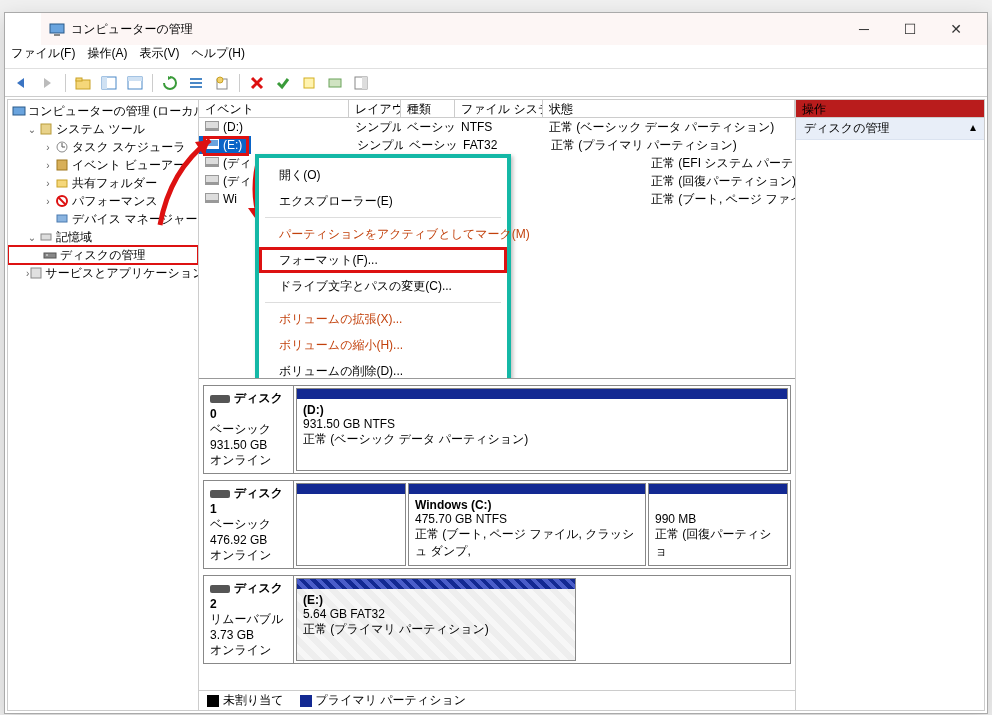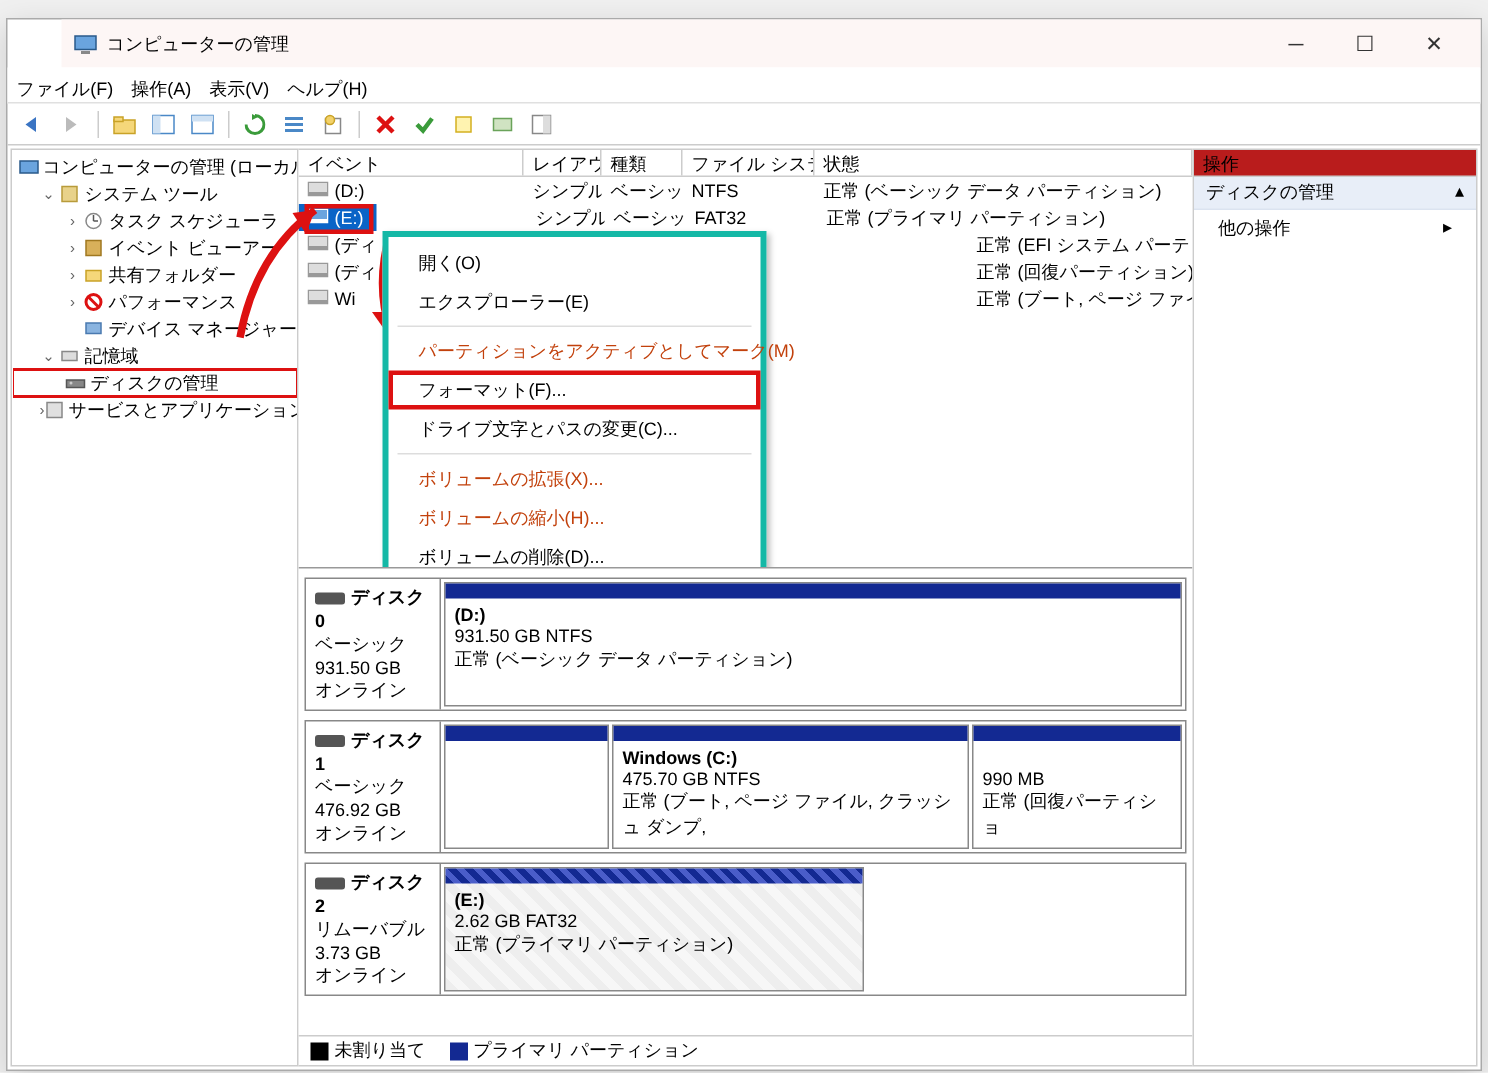--- a/index.html
+++ b/index.html
@@ -5,21 +5,21 @@
 * { box-sizing: border-box; font-family: "Meiryo UI", "Segoe UI", sans-serif; }
 body { margin: 0; background: #f0f0f0; width: 992px; height: 715px; position: relative; overflow: hidden; }
 
 .window { position: absolute; top: 12px; left: 4px; width: 984px; height: 702px; background: #fff; border: 1px solid #aaa; box-shadow: 0 6px 20px rgba(0,0,0,0.15); }
 .titlebar { height: 32px; display: flex; align-items: center; padding: 0 8px; background: linear-gradient(#fdf6f5,#fdf6f5); margin-left: 36px; }
 .titlebar .icon { width: 16px; height: 16px; margin-right: 6px; }
 .titlebar .title { font-size: 12px; flex: 1; }
 .winbtns { display: flex; }
 .winbtn { width: 46px; height: 32px; display:flex; align-items:center; justify-content:center; font-size:14px; color:#333; }
 
-.menubar { height: 24px; display:flex; align-items:flex-end; padding:0 6px; background:#fff; border-bottom:1px solid #e0e0e0; font-size:12px; gap:12px; }
+.menubar { height: 24px; display:flex; align-items:flex-start; padding:0 6px; background:#fff; border-bottom:1px solid #e0e0e0; font-size:12px; gap:12px; }
 
 .toolbar { height: 28px; display:flex; align-items:center; padding:0 6px; border-bottom:1px solid #ccc; gap:4px; }
 .tbtn { width:22px; height:22px; display:flex; align-items:center; justify-content:center; border:1px solid transparent; }
 .tbtn svg { display:block; }
 .sep { width:1px; height:18px; background:#ccc; margin:0 2px; }
 
 .body { position:absolute; top:86px; bottom:2px; left:2px; right:2px; display:flex; background:#fff; }
 
 .tree { width:192px; border:1px solid #ccc; overflow:auto; font-size:12px; padding:2px 0; }
 .tree .node { display:flex; align-items:center; height:18px; padding-left:4px; white-space:nowrap; }
@@ -406,42 +406,38 @@
             <div><span class="dico"></span><b>ディスク 2</b></div>
             <div>リムーバブル</div>
             <div>3.73 GB</div>
             <div>オンライン</div>
           </div>
           <div class="disk-parts">
             <div class="part e" style="flex:0 0 280px;">
               <div class="pbar"></div>
                 <div class="pbody">
                 <b>(E:)</b><br>
-                <span>2.62 GB FAT32</span><br>
+                <span>5.64 GB FAT32</span><br>
                 <span>正常 (プライマリ パーティション)</span></div>
             </div>
           </div>
         </div>
       </div>
 
       <div class="legend">
         <span><span class="sw" style="background:#000;"></span><span>未割り当て</span></span>
         <span><span class="sw" style="background:#132992;"></span><span>プライマリ パーティション</span></span>
       </div>
     </div>
 
     <div class="actions">
       <div class="ahdr">操作</div>
       <div class="asec">
         <span>ディスクの管理</span>
         <span>▴</span>
-      </div>
-      <div class="aitem">
-        <span>他の操作</span>
-        <span>▸</span>
       </div>
     </div>
 
   </div>
 </div>
 
 <svg class="arrow" style="left:150px; top:130px; width:80px; height:100px;">
   <path d="M10,95 Q20,40 60,10" fill="none" stroke="#d11" stroke-width="5"></path>
   <polygon points="60,10 45,12 54,26" fill="#d11"></polygon>
 </svg>

